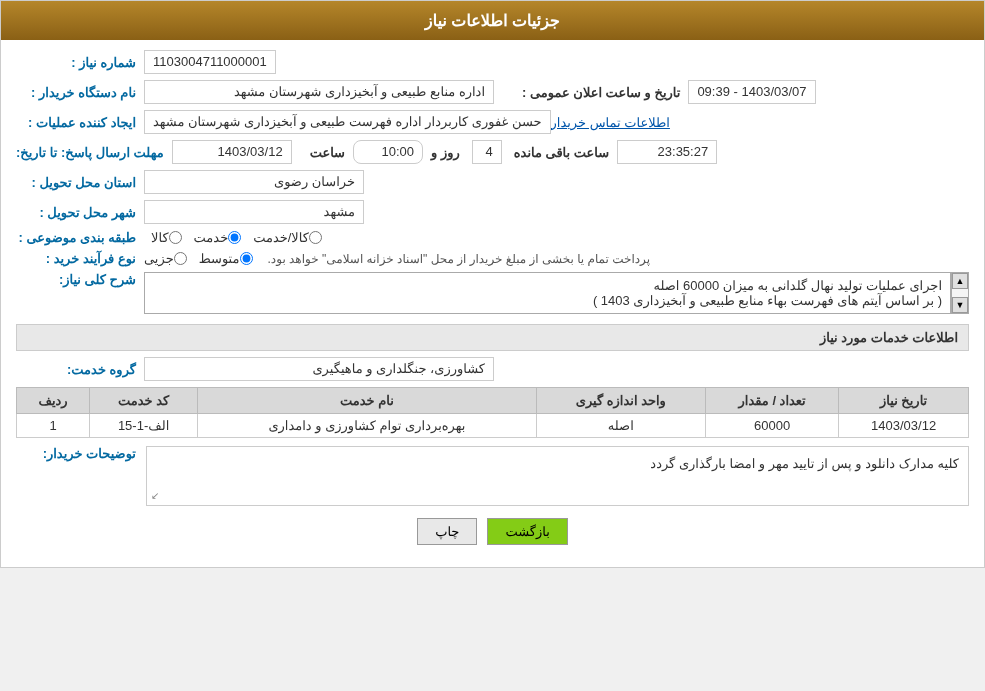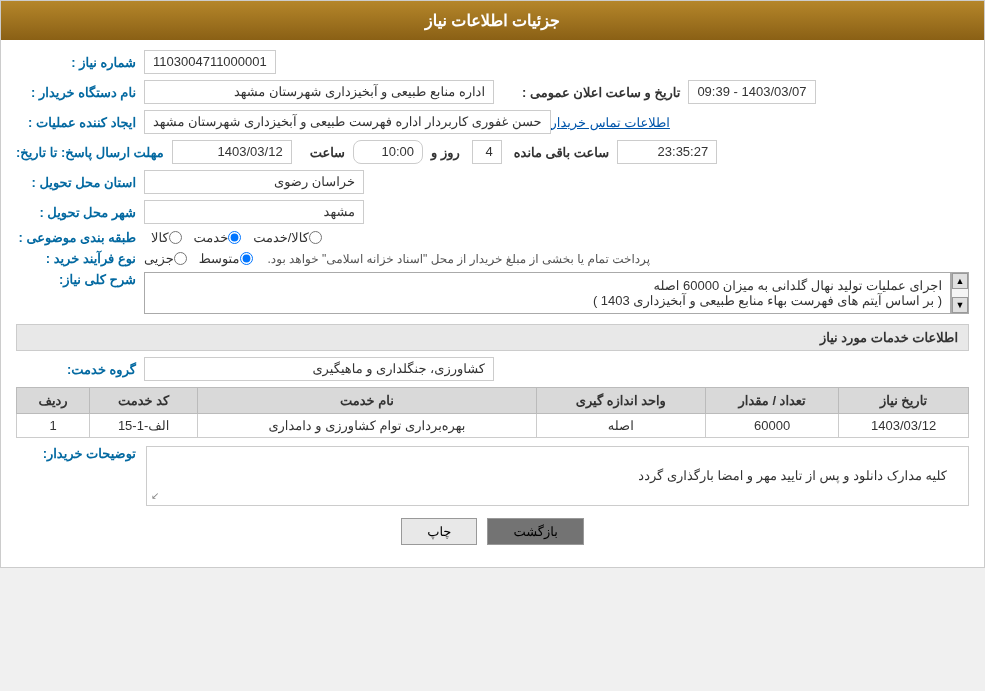--- a/index.html
+++ b/index.html
@@ -101,48 +101,48 @@
     }
     table.data-table td {
       border: 1px solid #ccc;
       padding: 4px 8px;
       text-align: center;
     }
     .notes-box {
       border: 1px solid #ccc;
       background: #fff;
       min-height: 60px;
-      padding: 21px;
+      padding: 9px;
       text-align: right;
       width: 100%;
       position: relative;
     }
     .notes-arrow {
       position: absolute;
       bottom: 4px;
       left: 4px;
       font-size: 10px;
       color: #888;
     }
     .button-row {
       display: flex;
       justify-content: center;
       gap: 10px;
       margin: 12px 0;
     }
     .btn {
-      padding: 5px 25px;
+      padding: 5px 17px;
       border: 1px solid #999;
       cursor: pointer;
       font-family: Tahoma, Arial, sans-serif;
       font-size: 13px;
       background: #f5f5f5;
     }
     .btn-back {
-      background: #737373;
+      background: #84cc16;
     }
     .btn-print {
       background: #e8e8e8;
     }
     .note-text {
       font-size: 12px;
       color: #555;
     }
     .services-row {
       display: flex;

